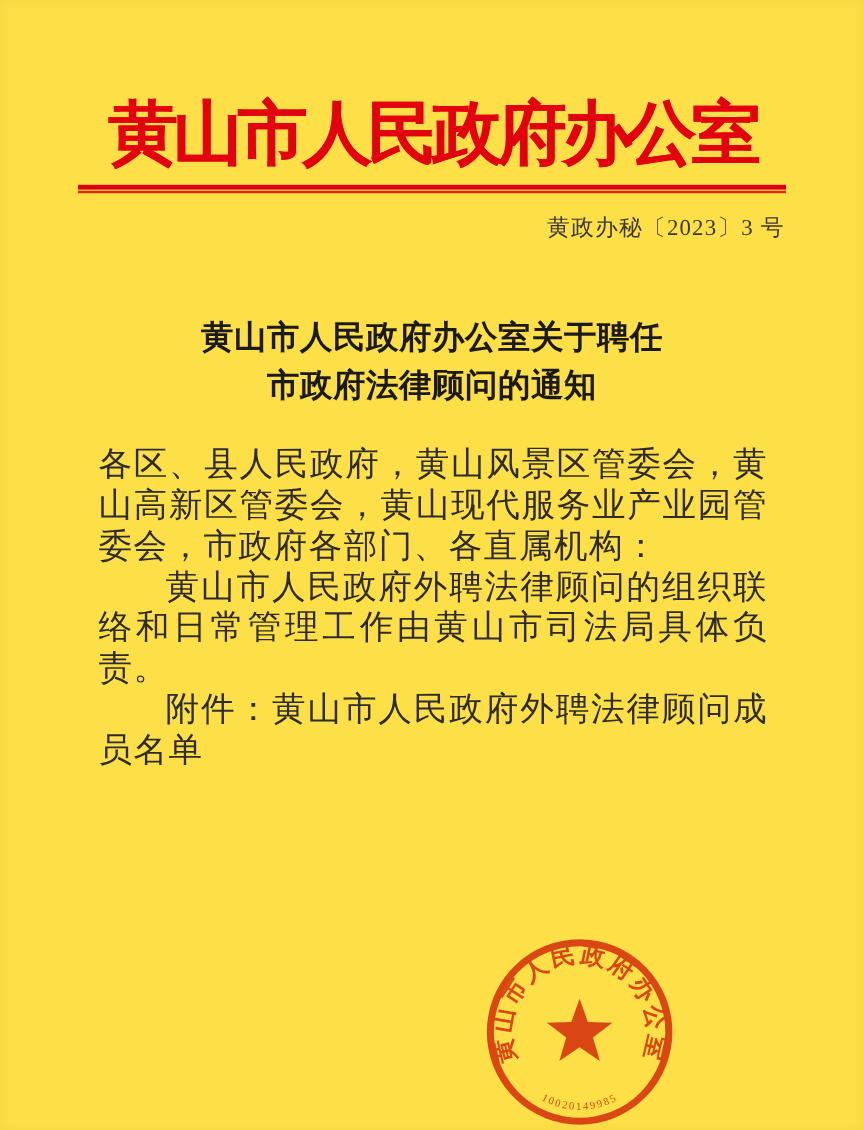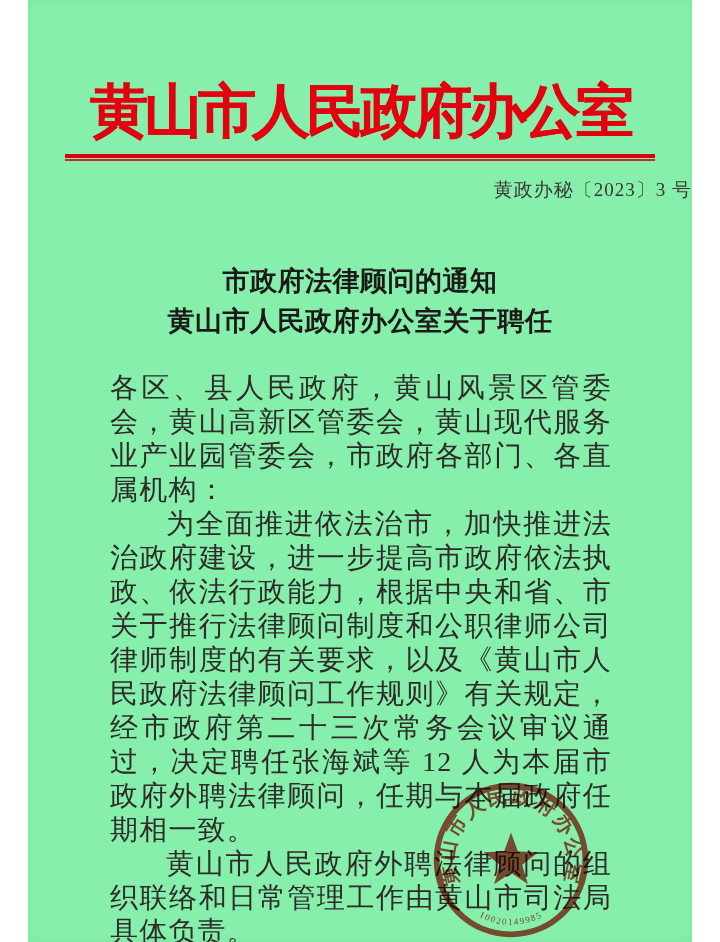--- a/index.html
+++ b/index.html
@@ -5,24 +5,24 @@
   :root {
     --header-red: #e3000f;
     --line-red: #d80211;
     --seal-red: #d8372b;
     --body-text: #2e2b28;
   }
   * { margin: 0; padding: 0; box-sizing: border-box; }
   html, body { background: #ffffff; }
   .page {
     position: relative;
-    width: 664px;
+    width: 720px;
     height: 942px;
     margin: 0 auto;
-    background: #86efac;
+    background: #fde047;
     overflow: hidden;
     font-family: "Liberation Serif", "DejaVu Serif", serif;
     color: var(--body-text);
     box-shadow: inset 0 0 10px rgba(0,0,0,0.05);
   }
   
   .agency-header {
     padding-top: 80px;
     text-align: center;
     color: var(--header-red);
@@ -42,20 +42,21 @@
     background: var(--line-red);
   }
   .header-divider .thin {
     height: 2px;
     margin-top: 1px;
     background: var(--line-red);
     opacity: 0.85;
   }
   .doc-number {
     margin-top: 16px;
+    padding-right: 66px;
     text-align: right;
     font-size: 19px;
     letter-spacing: 1px;
     color: #3a3631;
   }
   
   .doc-title {
     margin-top: 58px;
     text-align: center;
     font-weight: bold;
@@ -124,27 +125,26 @@
   <div class="agency-header">黄山市人民政府办公室</div>
 
   <div class="header-divider">
     <div class="thick"></div>
     <div class="thin"></div>
   </div>
 
   <div class="doc-number">黄政办秘〔2023〕3 号</div>
 
   <div class="doc-title">
+    <div>黄山市人民政府办公室关于聘任</div>
     <div>市政府法律顾问的通知</div>
-    <div>黄山市人民政府办公室关于聘任</div>
   </div>
 
   <div class="doc-body">
     <p>各区、县人民政府，黄山风景区管委会，黄山高新区管委会，黄山现代服务业产业园管委会，市政府各部门、各直属机构：</p>
-    <p class="indent">为全面推进依法治市，加快推进法治政府建设，进一步提高市政府依法执政、依法行政能力，根据中央和省、市关于推行法律顾问制度和公职律师公司律师制度的有关要求，以及《黄山市人民政府法律顾问工作规则》有关规定，经市政府第二十三次常务会议审议通过，决定聘任张海斌等 12 人为本届市政府外聘法律顾问，任期与本届政府任期相一致。</p>
     <p class="indent">黄山市人民政府外聘法律顾问的组织联络和日常管理工作由黄山市司法局具体负责。</p>
     <p class="attachment-line">附件：黄山市人民政府外聘法律顾问成员名单</p>
   </div>
 
 
   <svg class="official-seal" viewBox="0 0 160 160" xmlns="http://www.w3.org/2000/svg">
     <defs>
       <path id="sealTextArc" d="M 29.3,98.5 A 54,54 0 1 1 130.7,98.5" fill="none"></path>
       <path id="sealCodeArc" d="M 42.4,128.1 A 61,61 0 0 0 117.6,128.1" fill="none"></path>
     </defs>

